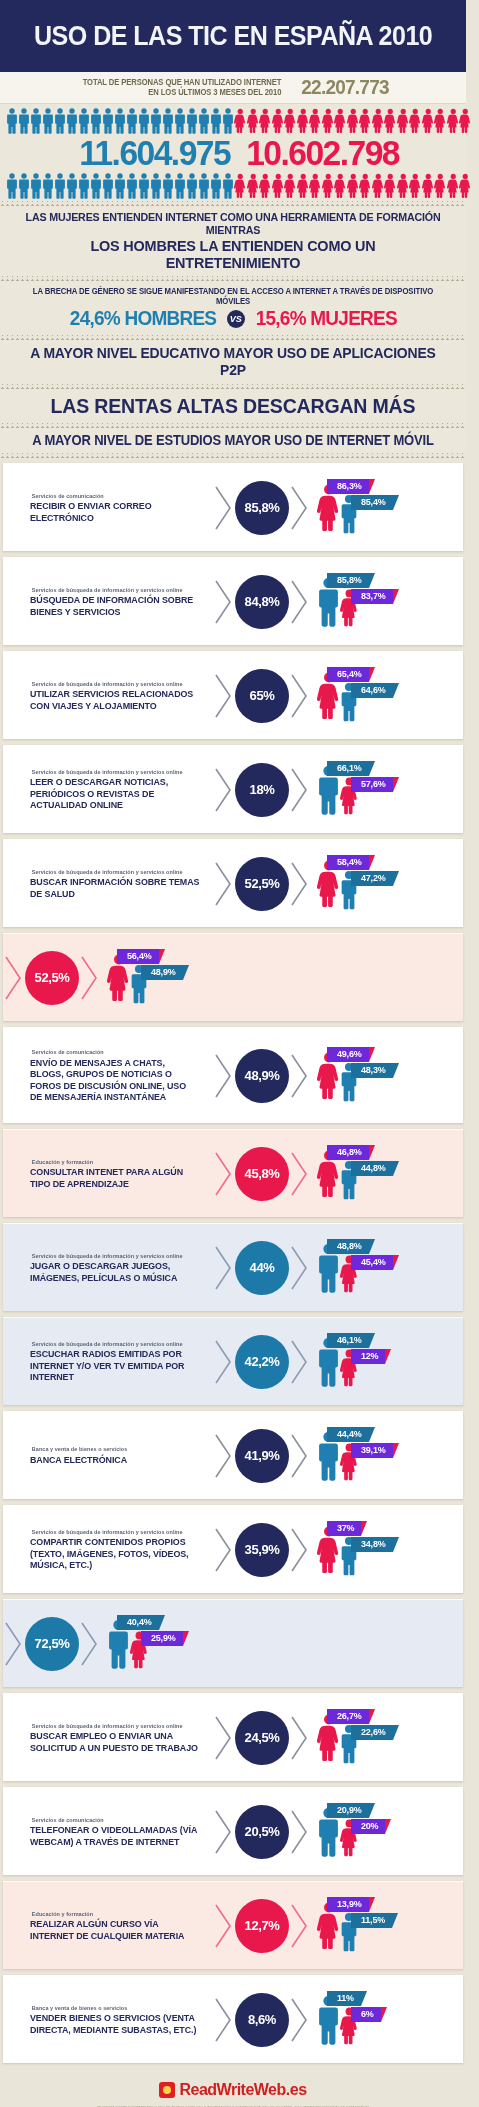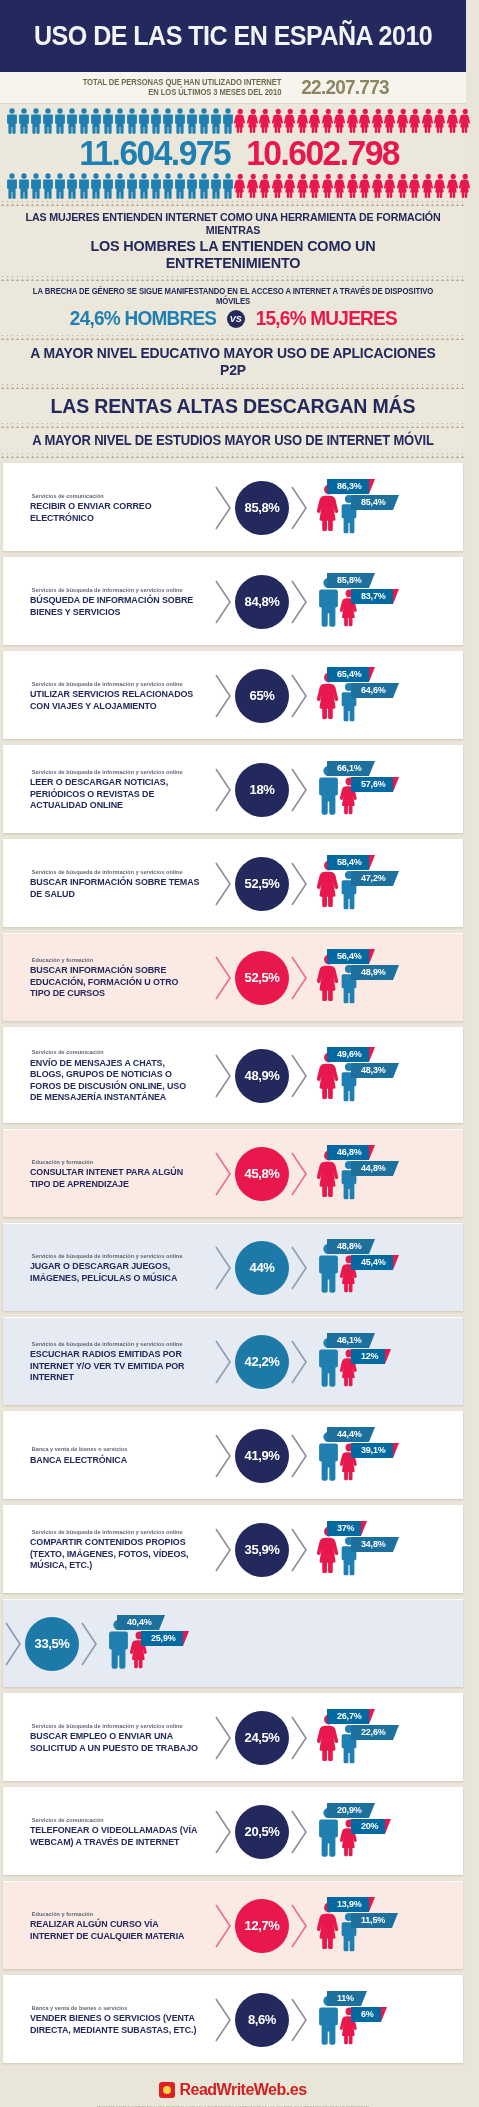--- a/index.html
+++ b/index.html
@@ -145,21 +145,21 @@
   .fig { position:absolute; bottom:0; }
   .fig.first { left:4px; }
   .fig.second { left:27px; bottom:0; }
   .tag {
     position:absolute;
     color:#fff; font-weight:bold; font-size:9px;
     padding:2.5px 7px 2.5px 10px;
     letter-spacing:-0.2px;
     white-space:nowrap;
   }
-  .tag.pink { background:#0369a1; }
+  .tag.pink { background:#6d28d9; }
   .tag.blue { background:#1d6f9c; }
   .tag.t1 { left:14px; top:2px; }
   .tag.t2 { left:38px; top:18px; }
   .tag::after {
     content:""; position:absolute; right:-6px; top:0;
     border-top:0 solid transparent;
     border-bottom:15.5px solid transparent;
     border-left:6px solid currentColor;
   }
   .tag.pink::after { border-left-color:#e8174c; }
@@ -700,24 +700,20 @@
                 <circle cx="12" cy="6" r="5.4" fill="#1f7fb0"></circle>
                 <path d="M4.4 13h15.2c1.3 0 2.2 1 2.2 2.3v14.4c0 1.2-.9 2-2 2h-.6v17.8c0 1.3-.9 2.2-2.1 2.2h-2.3c-1.2 0-2-.9-2-2.2V38h-1.6v11.5c0 1.3-.8 2.2-2 2.2H6.9c-1.2 0-2.1-.9-2.1-2.2V31.7h-.6c-1.1 0-2-.8-2-2V15.3C2.2 14 3.1 13 4.4 13z" fill="#1f7fb0"></path>
               </svg></span>
             <span class="tag t1 pink">58,4%</span>
             <span class="tag t2 blue">47,2%</span>
           </div>
         </div>
       </div>
       <div class="rowwrap">
         <div class="row th-pink">
-          <div class="labelcol">
-            <div class="cat">Educación y formación</div>
-            <div class="title">BUSCAR INFORMACIÓN SOBRE EDUCACIÓN, FORMACIÓN U OTRO TIPO DE CURSOS</div>
-          </div>
           <div class="chev">
             <svg width="20" height="46" viewBox="0 0 20 46">
               <path d="M2 2 L16 23 L2 44" fill="none" stroke="#ef6d89" stroke-width="1.6"></path>
             </svg>
           </div>
           <div class="circle pink">52,5%</div>
           <div class="chev">
             <svg width="20" height="46" viewBox="0 0 20 46">
               <path d="M2 2 L16 23 L2 44" fill="none" stroke="#ef6d89" stroke-width="1.6"></path>
             </svg>
@@ -922,21 +918,21 @@
           </div>
         </div>
       </div>
       <div class="rowwrap">
         <div class="row th-blue">
           <div class="chev">
             <svg width="20" height="46" viewBox="0 0 20 46">
               <path d="M2 2 L16 23 L2 44" fill="none" stroke="#8b9bb3" stroke-width="1.6"></path>
             </svg>
           </div>
-          <div class="circle blue">33,5%</div>
+          <div class="circle blue">72,5%</div>
           <div class="chev">
             <svg width="20" height="46" viewBox="0 0 20 46">
               <path d="M2 2 L16 23 L2 44" fill="none" stroke="#8b9bb3" stroke-width="1.6"></path>
             </svg>
           </div>
           <div class="genderbox">
             <span class="fig first"><svg width="23" height="54" viewBox="0 0 24 52">
                 <circle cx="12" cy="6" r="5.4" fill="#1f7fb0"></circle>
                 <path d="M4.4 13h15.2c1.3 0 2.2 1 2.2 2.3v14.4c0 1.2-.9 2-2 2h-.6v17.8c0 1.3-.9 2.2-2.1 2.2h-2.3c-1.2 0-2-.9-2-2.2V38h-1.6v11.5c0 1.3-.8 2.2-2 2.2H6.9c-1.2 0-2.1-.9-2.1-2.2V31.7h-.6c-1.1 0-2-.8-2-2V15.3C2.2 14 3.1 13 4.4 13z" fill="#1f7fb0"></path>
               </svg></span>

